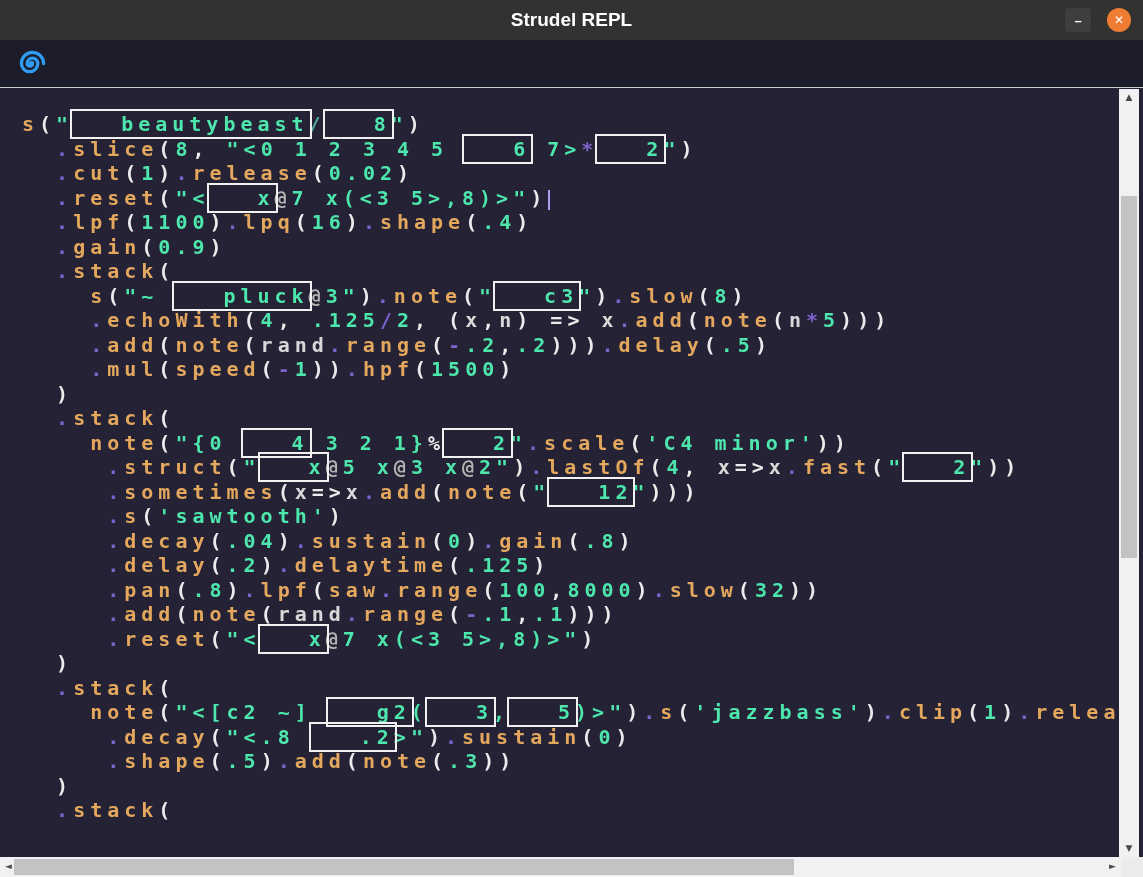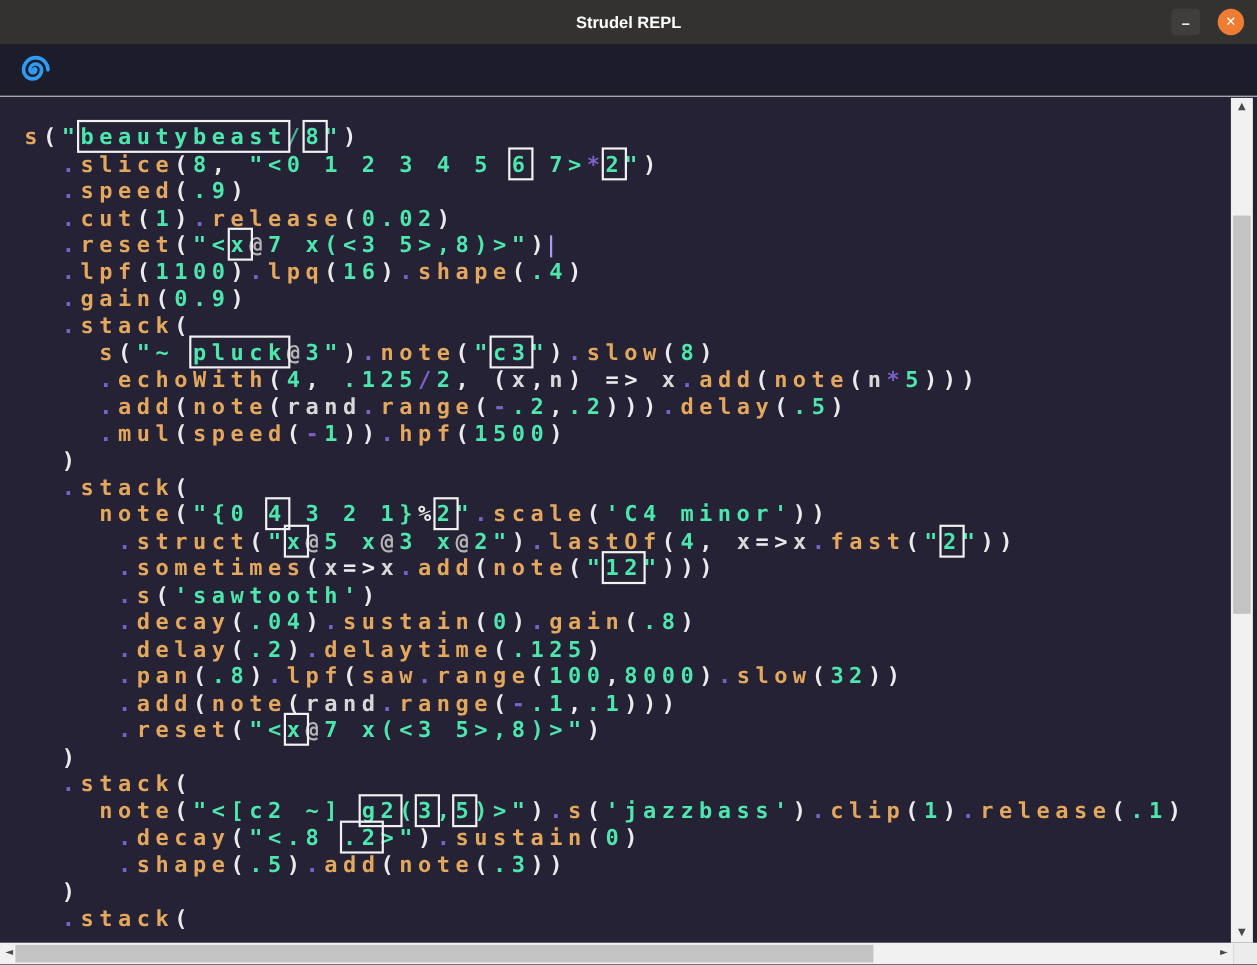--- a/index.html
+++ b/index.html
@@ -1,35 +1,35 @@
 <!DOCTYPE html>
 <html style="--titlebarBg: #343230; --toolbarBg: #1d1c2a; --editorBg: #242234; --fn: #e3a75e; --str: #4de6ac; --op: #7e62cc; --punc: #ebebeb; --var: #d8d8d8; --at: #b4b4b4; --dimop: #4fae96; --boxBorder: #f1f1f1; --cursorColor: #ab9df2; --closeBg: #ee7c33; --logoBlue: #2f9bf3; --scrollTrack: #f1f1f1; --scrollThumb: #c3c3c3;"><head>
 <meta charset="utf-8">
 <style>
   html,body{margin:0;padding:0;background:#111;}
   .window{position:relative;width:1143px;height:877px;overflow:hidden;background:var(--editorBg);font-family:"DejaVu Sans Mono",monospace;}
   
   .titlebar{position:relative;height:40px;background:var(--titlebarBg);display:flex;align-items:center;justify-content:center;}
-  .title{color:#ffffff;font-family:"Liberation Sans",sans-serif;font-weight:bold;font-size:15px;}
+  .title{color:#ffffff;font-family:"Liberation Sans",sans-serif;font-weight:bold;font-size:19px;}
   .btn-min{position:absolute;right:52px;top:8px;width:26px;height:24px;border-radius:4px;background:#403e3c;color:#fff;display:flex;align-items:center;justify-content:center;font-family:"Liberation Sans",sans-serif;font-weight:bold;font-size:13px;}
   .btn-close{position:absolute;right:12px;top:8px;width:24px;height:24px;border-radius:50%;background:var(--closeBg);color:#fff;display:flex;align-items:center;justify-content:center;font-family:"DejaVu Sans",sans-serif;font-weight:bold;font-size:12px;}
   
   .toolbar{height:48px;background:var(--toolbarBg);display:flex;align-items:center;padding-left:19px;border-bottom:1px solid #c9cdc9;box-sizing:border-box;}
   
   .editor{position:absolute;top:89px;left:0;right:0;bottom:0;background:var(--editorBg);}
   .code{position:absolute;top:0;left:0;right:26px;bottom:0;overflow:hidden;padding:23px 0 0 22px;}
   .code-line{white-space:pre;font-size:20px;font-weight:bold;line-height:24.5px;height:24.5px;letter-spacing:5px;}
   .seg-f{color:var(--fn);}      
   .seg-s{color:var(--str);}     
   .seg-d{color:var(--op);}      
   .seg-p{color:var(--punc);}    
   .seg-v{color:var(--var);}     
   .seg-a{color:var(--at);}      
   .seg-m{color:var(--dimop);}   
-  .boxed{outline:2px solid var(--boxBorder);outline-offset:1px;}
+  .boxed{outline:2px solid var(--boxBorder);outline-offset:1px;padding-left:48px;}
   .cursor{display:inline-block;width:0;height:20px;border-left:2px solid var(--cursorColor);vertical-align:text-bottom;margin-left:1px;}
   
   .vscroll{position:absolute;top:0;right:4px;width:20px;bottom:20px;background:var(--scrollTrack);}
   .vthumb{position:absolute;left:2px;right:2px;top:107px;height:362px;background:var(--scrollThumb);}
   .hscroll{position:absolute;left:0;right:22px;bottom:0;height:20px;background:var(--scrollTrack);}
   .hthumb{position:absolute;left:14px;width:780px;top:2px;bottom:2px;background:var(--scrollThumb);}
   .corner{position:absolute;right:0;bottom:0;width:22px;height:20px;background:#ececec;}
   .sarrow{position:absolute;color:#4a4a4a;font-size:9px;font-family:"DejaVu Sans",sans-serif;line-height:9px;}
   .sarrow.up{top:4px;left:0;width:100%;text-align:center;}
   .sarrow.down{bottom:4px;left:0;width:100%;text-align:center;}
@@ -56,21 +56,20 @@
       <svg viewBox="0 0 28 28" width="27" height="27">
         <path d="M 25.5 14 A 11.5 11.5 0 1 0 2.5 14 A 8.5 8.5 0 1 0 19.5 14 A 5.5 5.5 0 1 0 8.5 14 A 2.8 2.8 0 1 0 14.1 14 A 1.05 1.05 0 1 0 12 14" fill="none" stroke="#2f9bf3" stroke-width="3.4" stroke-linecap="round"></path>
       </svg>
     </span>
   </div>
 
   <div class="editor">
     <div class="code" id="code">
         <div class="code-line"><span class="seg-f">s</span><span class="seg-p">(</span><span class="seg-s">"</span><span class="seg-s boxed">beautybeast</span><span class="seg-m">/</span><span class="seg-s boxed">8</span><span class="seg-s">"</span><span class="seg-p">)</span></div>
         <div class="code-line"><span class="seg-p">  </span><span class="seg-d">.</span><span class="seg-f">slice</span><span class="seg-p">(</span><span class="seg-s">8</span><span class="seg-p">, </span><span class="seg-s">"&lt;0 1 2 3 4 5 </span><span class="seg-s boxed">6</span><span class="seg-s"> 7&gt;</span><span class="seg-d">*</span><span class="seg-s boxed">2</span><span class="seg-s">"</span><span class="seg-p">)</span></div>
-        <div class="code-line"><span class="seg-p">  </span><span class="seg-d">.</span><span class="seg-f">speed</span><span class="seg-p">(</span><span class="seg-s">.9</span><span class="seg-p">)</span></div>
         <div class="code-line"><span class="seg-p">  </span><span class="seg-d">.</span><span class="seg-f">cut</span><span class="seg-p">(</span><span class="seg-s">1</span><span class="seg-p">)</span><span class="seg-d">.</span><span class="seg-f">release</span><span class="seg-p">(</span><span class="seg-s">0.02</span><span class="seg-p">)</span></div>
         <div class="code-line"><span class="seg-p">  </span><span class="seg-d">.</span><span class="seg-f">reset</span><span class="seg-p">(</span><span class="seg-s">"&lt;</span><span class="seg-s boxed">x</span><span class="seg-a">@</span><span class="seg-s">7 x(&lt;3 5&gt;,8)&gt;"</span><span class="seg-p">)</span><span class="cursor"></span></div>
         <div class="code-line"><span class="seg-p">  </span><span class="seg-d">.</span><span class="seg-f">lpf</span><span class="seg-p">(</span><span class="seg-s">1100</span><span class="seg-p">)</span><span class="seg-d">.</span><span class="seg-f">lpq</span><span class="seg-p">(</span><span class="seg-s">16</span><span class="seg-p">)</span><span class="seg-d">.</span><span class="seg-f">shape</span><span class="seg-p">(</span><span class="seg-s">.4</span><span class="seg-p">)</span></div>
         <div class="code-line"><span class="seg-p">  </span><span class="seg-d">.</span><span class="seg-f">gain</span><span class="seg-p">(</span><span class="seg-s">0.9</span><span class="seg-p">)</span></div>
         <div class="code-line"><span class="seg-p">  </span><span class="seg-d">.</span><span class="seg-f">stack</span><span class="seg-p">(</span></div>
         <div class="code-line"><span class="seg-p">    </span><span class="seg-f">s</span><span class="seg-p">(</span><span class="seg-s">"~ </span><span class="seg-s boxed">pluck</span><span class="seg-a">@</span><span class="seg-s">3"</span><span class="seg-p">)</span><span class="seg-d">.</span><span class="seg-f">note</span><span class="seg-p">(</span><span class="seg-s">"</span><span class="seg-s boxed">c3</span><span class="seg-s">"</span><span class="seg-p">)</span><span class="seg-d">.</span><span class="seg-f">slow</span><span class="seg-p">(</span><span class="seg-s">8</span><span class="seg-p">)</span></div>
         <div class="code-line"><span class="seg-p">    </span><span class="seg-d">.</span><span class="seg-f">echoWith</span><span class="seg-p">(</span><span class="seg-s">4</span><span class="seg-p">, </span><span class="seg-s">.125</span><span class="seg-d">/</span><span class="seg-s">2</span><span class="seg-p">, (</span><span class="seg-v">x</span><span class="seg-p">,</span><span class="seg-v">n</span><span class="seg-p">) =&gt; </span><span class="seg-v">x</span><span class="seg-d">.</span><span class="seg-f">add</span><span class="seg-p">(</span><span class="seg-f">note</span><span class="seg-p">(</span><span class="seg-v">n</span><span class="seg-d">*</span><span class="seg-s">5</span><span class="seg-p">)))</span></div>
         <div class="code-line"><span class="seg-p">    </span><span class="seg-d">.</span><span class="seg-f">add</span><span class="seg-p">(</span><span class="seg-f">note</span><span class="seg-p">(</span><span class="seg-v">rand</span><span class="seg-d">.</span><span class="seg-f">range</span><span class="seg-p">(</span><span class="seg-d">-</span><span class="seg-s">.2</span><span class="seg-p">,</span><span class="seg-s">.2</span><span class="seg-p">)))</span><span class="seg-d">.</span><span class="seg-f">delay</span><span class="seg-p">(</span><span class="seg-s">.5</span><span class="seg-p">)</span></div>
         <div class="code-line"><span class="seg-p">    </span><span class="seg-d">.</span><span class="seg-f">mul</span><span class="seg-p">(</span><span class="seg-f">speed</span><span class="seg-p">(</span><span class="seg-d">-</span><span class="seg-s">1</span><span class="seg-p">))</span><span class="seg-d">.</span><span class="seg-f">hpf</span><span class="seg-p">(</span><span class="seg-s">1500</span><span class="seg-p">)</span></div>
         <div class="code-line"><span class="seg-p">  )</span></div>

